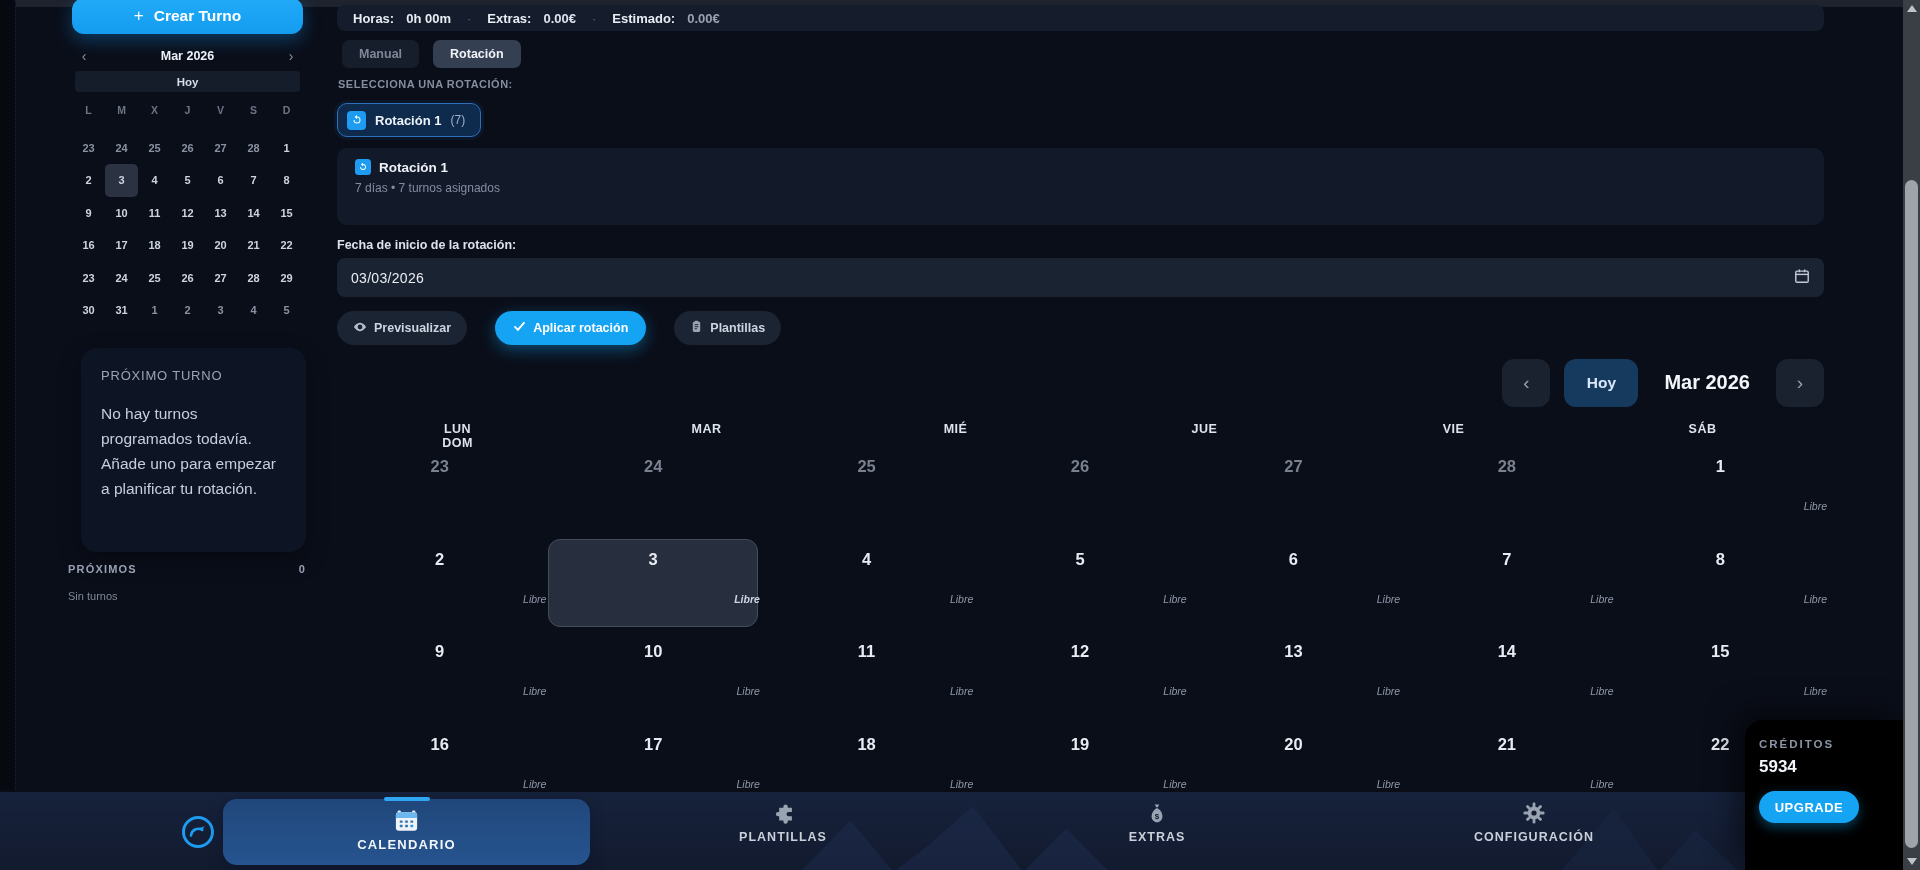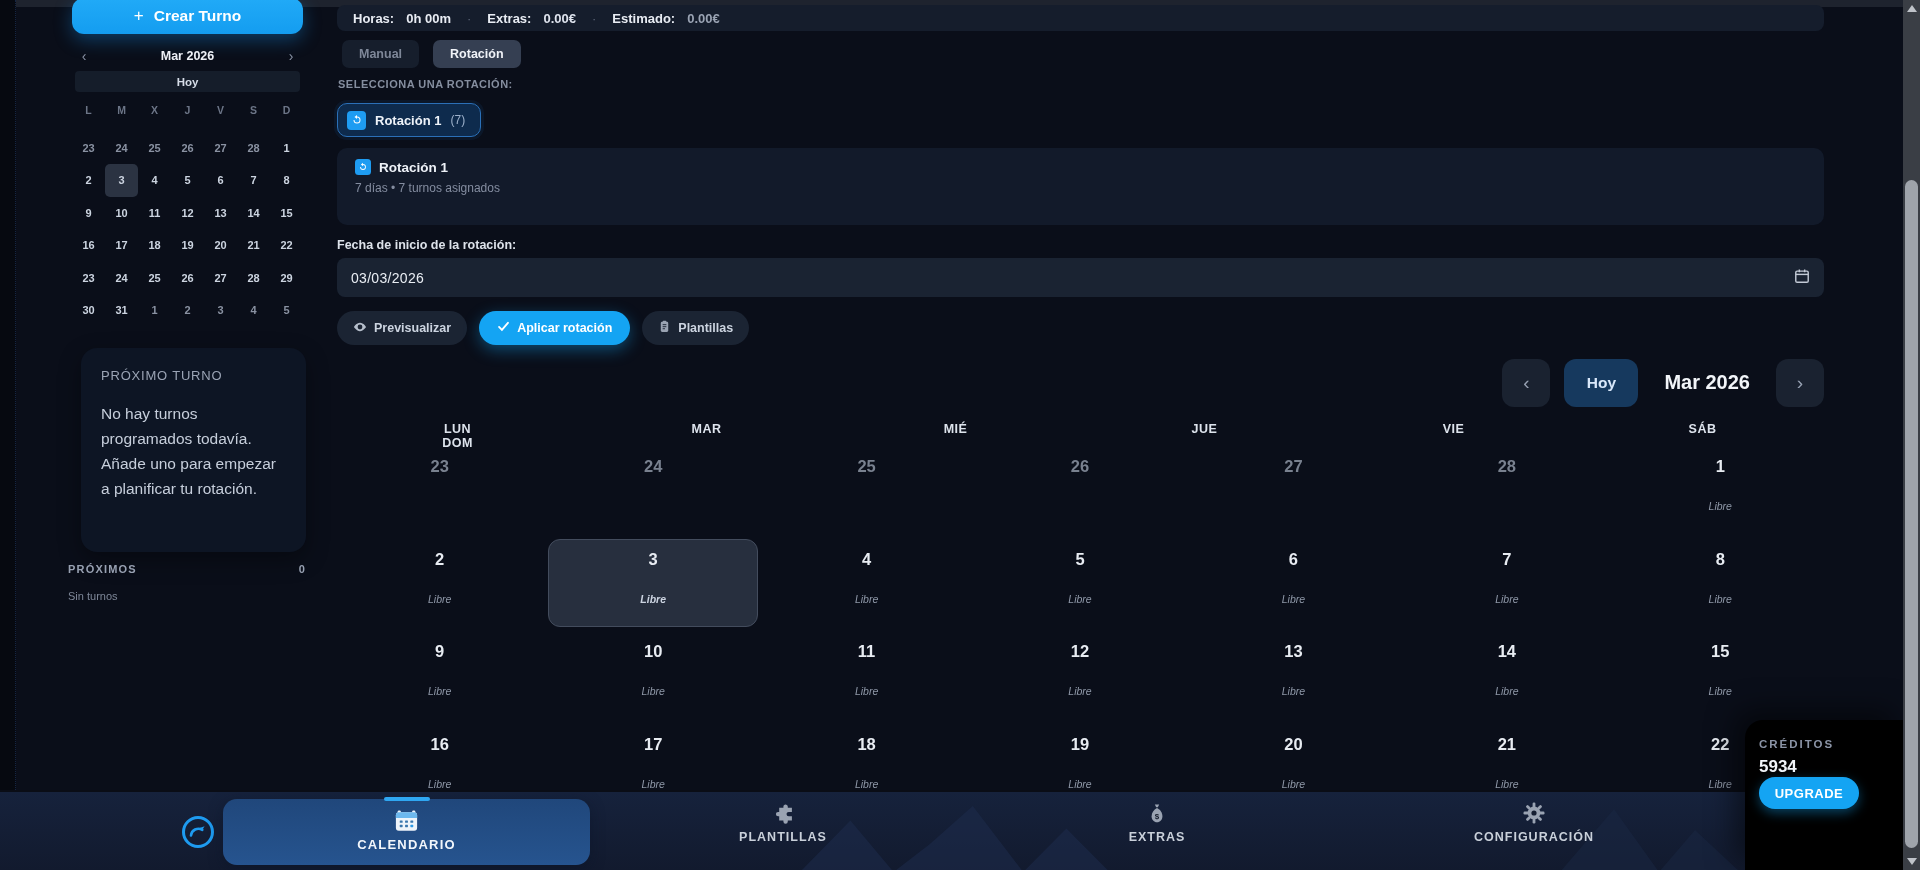--- a/index.html
+++ b/index.html
@@ -77,21 +77,21 @@
   .rc-name { color:#edf1f7; font-size:13.5px; font-weight:bold; }
   .rc-desc { margin-top:7px; color:#939cac; font-size:12px; }
   .rc-meta { margin-top:6px; color:#848da0; font-size:12px; }
 
   .date-label { position:absolute; left:337px; top:238px; color:#dde2ea; font-size:12.5px; font-weight:600; }
   .date-input { position:absolute; left:337px; top:258px; width:1487px; height:39px; border-radius:8px;
     background:#1a2332; display:flex; align-items:center; justify-content:space-between;
     padding:0 14px; cursor:text; }
   .date-value { color:#e9edf3; font-size:14px; letter-spacing:.3px; }
 
-  .action-row { position:absolute; left:337px; top:311px; display:flex; gap:12px; height:34px; }
+  .action-row { position:absolute; left:337px; top:311px; display:flex; gap:28px; height:34px; }
   .btn { border:none; cursor:pointer; font-family:inherit; display:flex; align-items:center; gap:7px;
     border-radius:17px; font-size:12.5px; font-weight:bold; padding:0 16px; }
   .btn-dark { background:#1b2433; color:#ccd4e0; }
   .btn-primary { background:#14a4f3; color:#fff; padding:0 18px;
     box-shadow:0 5px 16px rgba(20,164,243,.4); }
 
   .cal-nav { position:absolute; right:96px; top:358px; height:49px; display:flex; align-items:center; gap:14px; }
   .nav-sq { width:48px; height:48px; border:none; border-radius:12px; background:#1a2230; color:#98a2b3;
     font-size:19px; cursor:pointer; font-family:inherit; }
   .btn-today { width:74px; height:48px; border:none; border-radius:12px; background:#16395e;
@@ -100,21 +100,21 @@
 
   .cal-weekdays { position:absolute; left:333px; top:422px; width:1494px; display:grid;
     grid-template-columns:repeat(6,1fr); }
   .wk { text-align:center; color:#dde3ec; font-size:12.5px; font-weight:bold; letter-spacing:.5px; }
   .cal-grid { position:absolute; left:333px; top:440px; width:1494px; display:grid;
     grid-template-columns:repeat(7,1fr); grid-auto-rows:92.5px; }
   .cell { position:relative; cursor:pointer; }
   .cell .num { position:absolute; top:17px; width:100%; text-align:center; color:#e8ecf2;
     font-size:16.5px; font-weight:600; z-index:1; }
   .cell .num.muted { color:#79818f; }
-  .cell .libre { position:absolute; top:60px; width:100%; text-align:center; color:#8f98a8;
+  .cell .libre { position:absolute; top:60px; width:100%; text-align:right; color:#8f98a8;
     font-size:10.5px; font-style:italic; z-index:1; }
   .cell.selected::before { content:''; position:absolute; left:2px; right:2px; top:6px; bottom:-2px;
     background:#272f3e; border:1px solid #434c5d; border-radius:12px; }
   .cell.selected .libre { color:#ccd4e1; font-weight:bold; }
 
   
   .bottom-nav { position:absolute; left:0; top:790px; width:1903px; height:80px; z-index:30;
     background:linear-gradient(180deg,#16223c,#121a2e); border-top:2px solid #0a0d16; overflow:hidden; }
   .nav-decor { position:absolute; left:800px; top:14px; width:360px; height:66px; background:#1d2b4d;
     opacity:.55; clip-path:polygon(0 100%,14% 22%,26% 100%,36% 58%,48% 0,62% 100%,74% 34%,86% 100%,100% 100%); }
@@ -131,21 +131,21 @@
     width:46px; height:4px; border-radius:2px; background:#2fa7f2; }
   .nav-active svg { margin-top:8px; }
   .nav-active .lbl { margin-top:3px; color:#f2f6fb; font-size:13px; font-weight:bold; letter-spacing:1.2px; }
 
   
   .credits { position:absolute; left:1745px; top:720px; width:158px; height:150px; z-index:40;
     background:#000000; border-radius:18px 0 0 0; box-shadow:-10px -10px 28px rgba(0,0,0,.5);
     padding:18px 0 0 14px; }
   .credits .lbl { color:#8b94a6; font-size:11.5px; font-weight:bold; letter-spacing:2px; }
   .credits .val { margin-top:7px; color:#f2f5f9; font-size:17px; font-weight:bold; }
-  .upgrade-btn { width:100px; height:32px; border:none; border-radius:16px;
+  .upgrade-btn { margin-top:14px; width:100px; height:32px; border:none; border-radius:16px;
     background:#14a4f3; color:#fff; font-size:13px; font-weight:bold; letter-spacing:.5px;
     cursor:pointer; font-family:inherit; box-shadow:0 4px 12px rgba(20,164,243,.4); }
 
   
   .scrollbar { position:absolute; right:0; top:0; width:17px; height:870px; background:#3a3e45; z-index:50; }
   .sb-up { position:absolute; top:5px; left:3.5px; width:0; height:0;
     border-left:5px solid transparent; border-right:5px solid transparent; border-bottom:7px solid #bfc3c9; cursor:pointer; }
   .sb-down { position:absolute; bottom:5px; left:3.5px; width:0; height:0;
     border-left:5px solid transparent; border-right:5px solid transparent; border-top:7px solid #bfc3c9; cursor:pointer; }
   .sb-thumb { position:absolute; left:2px; top:180px; width:13px; height:668px; border-radius:7px;

